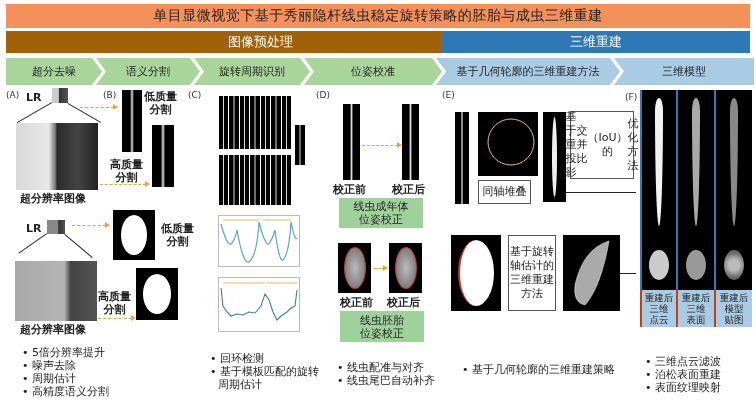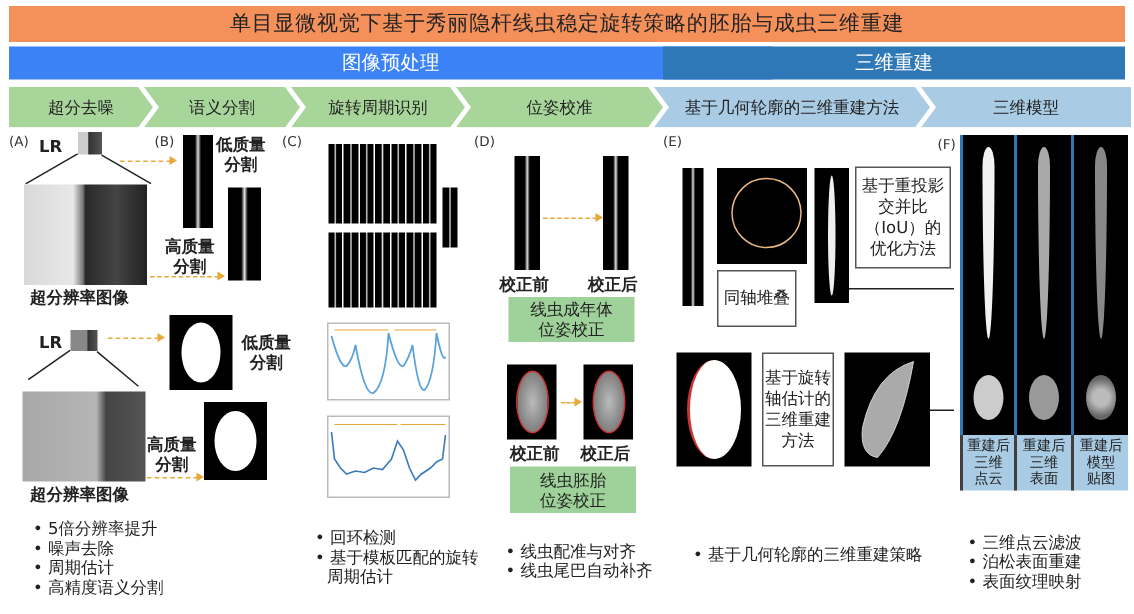--- a/index.html
+++ b/index.html
@@ -1,39 +1,39 @@
 <!DOCTYPE html>
 <html><head>
 <meta charset="utf-8">
 <style>
   * { box-sizing: border-box; margin: 0; padding: 0; }
   body { width: 756px; height: 409px; background: #ffffff; font-family: "DejaVu Sans", sans-serif; position: relative; overflow: hidden; color: #222; }
   .abs { position: absolute; }
   .title-bar { left: 6px; top: 4px; width: 744px; height: 24px; background: #f4915b; color: #222; font-size: 14px; display: flex; align-items: center; justify-content: center; letter-spacing: 0.5px; }
   .sec-bar { top: 31px; height: 22px; color: #fff; font-size: 13px; display: flex; align-items: center; justify-content: center; }
-  .sec-green { left: 6px; width: 509px; background: #3b82f6; }
+  .sec-green { left: 6px; width: 509px; background: #a16207; }
   .sec-blue { left: 442px; width: 308px; background: #2f78b7; }
   .chev { top: 58px; height: 27px; font-size: 11px; display: flex; align-items: center; justify-content: center; color: #222;
           clip-path: polygon(0 0, calc(100% - 10px) 0, 100% 50%, calc(100% - 10px) 100%, 0 100%, 10px 50%); }
   .chev.first { clip-path: polygon(0 0, calc(100% - 10px) 0, 100% 50%, calc(100% - 10px) 100%, 0 100%); }
   .chev.g { background: #a8d69a; }
   .chev.b { background: #a9cbe4; }
   .lbl { font-size: 9px; color: #333; }
   .txt { font-size: 11px; color: #222; line-height: 13px; font-weight: bold; }
   .img-black { background: #000; }
   .worm { background: linear-gradient(90deg, #000 0%, #000 40%, #ddd 50%, #000 60%, #000 100%); }
   .dash-arrow { height: 0; border-top: 1px dashed #e7a83b; }
   .dash-arrow::after { content: ""; position: absolute; right: -4px; top: -4px; border-left: 5px solid #e7a83b; border-top: 3.5px solid transparent; border-bottom: 3.5px solid transparent; }
   .bullets { list-style: none; font-size: 11px; line-height: 13px; color: #222; }
   .bullets li::before { content: "• "; }
   .greenbox { background: #9fd29a; font-size: 11px; text-align: center; line-height: 13px; display: flex; flex-direction: column; align-items: center; justify-content: center; }
   .boxed { border: 1.5px solid #555; background: #fff; font-size: 11px; text-align: center; line-height: 14px; display: flex; align-items: center; justify-content: center; }
   .mini-plot { border: 1px solid #bbb; background: #fff; }
   .model-col { background: #000; border-left: 2px solid #2f78b7; }
-  .model-cap { background: #a9cbe4; font-size: 9.5px; text-align: center; line-height: 11px; color: #222; border-left: 2px solid #404040; }
+  .model-cap { background: #a9cbe4; font-size: 9.5px; text-align: center; line-height: 11px; color: #222; border-left: 2px solid #c2410c; }
   .line { background: #222; height: 1px; transform-origin: 0 0; }
 </style>
 </head>
 <body>
 
 <div class="abs title-bar">单目显微视觉下基于秀丽隐杆线虫稳定旋转策略的胚胎与成虫三维重建</div>
 <div class="abs sec-bar sec-green">图像预处理</div>
 <div class="abs sec-bar sec-blue">三维重建</div>
 
 <div class="abs chev g first" style="left:6px;width:96px;">超分去噪</div>
@@ -149,25 +149,25 @@
   <li>线虫尾巴自动补齐</li>
 </ul>
 
 <div class="abs lbl" style="left:442px;top:90px;">(E)</div>
 <div class="abs img-black worm" style="left:455px;top:112px;width:14px;height:92px;"></div>
 <div class="abs img-black" style="left:478px;top:112px;width:60px;height:64px;">
   <svg width="60" height="64">
       <circle cx="33" cy="30" r="23" fill="none" stroke="#e8b884" stroke-width="1"></circle>
     </svg>
 </div>
-<div class="abs boxed" style="left:478px;top:180px;width:53px;height:38px;">同轴堆叠</div>
+<div class="abs boxed" style="left:478px;top:180px;width:53px;height:24px;">同轴堆叠</div>
 <div class="abs img-black" style="left:543px;top:112px;width:23px;height:90px;display:flex;align-items:center;justify-content:center;">
     <div style="width:5px;height:80px;background:#eee;border-radius:50%;"></div>
   </div>
-<div class="abs boxed" style="left:570px;top:111px;width:64px;height:68px;flex-direction:column;">
+<div class="abs boxed" style="left:570px;top:111px;width:64px;height:68px;flex-direction:row;">
     <span>基于重投影</span>
     <span>交并比</span>
     <span>（IoU）的</span>
     <span>优化方法</span>
   </div>
 <div class="abs" style="left:566px;top:192px;width:70px;height:1px;background:#222;"></div>
 
 <div class="abs img-black" style="left:451px;top:235px;width:50px;height:76px;display:flex;align-items:center;justify-content:center;">
     <div style="width:36px;height:66px;background:#fff;border-radius:50%;border-left:2px solid #c33;"></div>
   </div>

